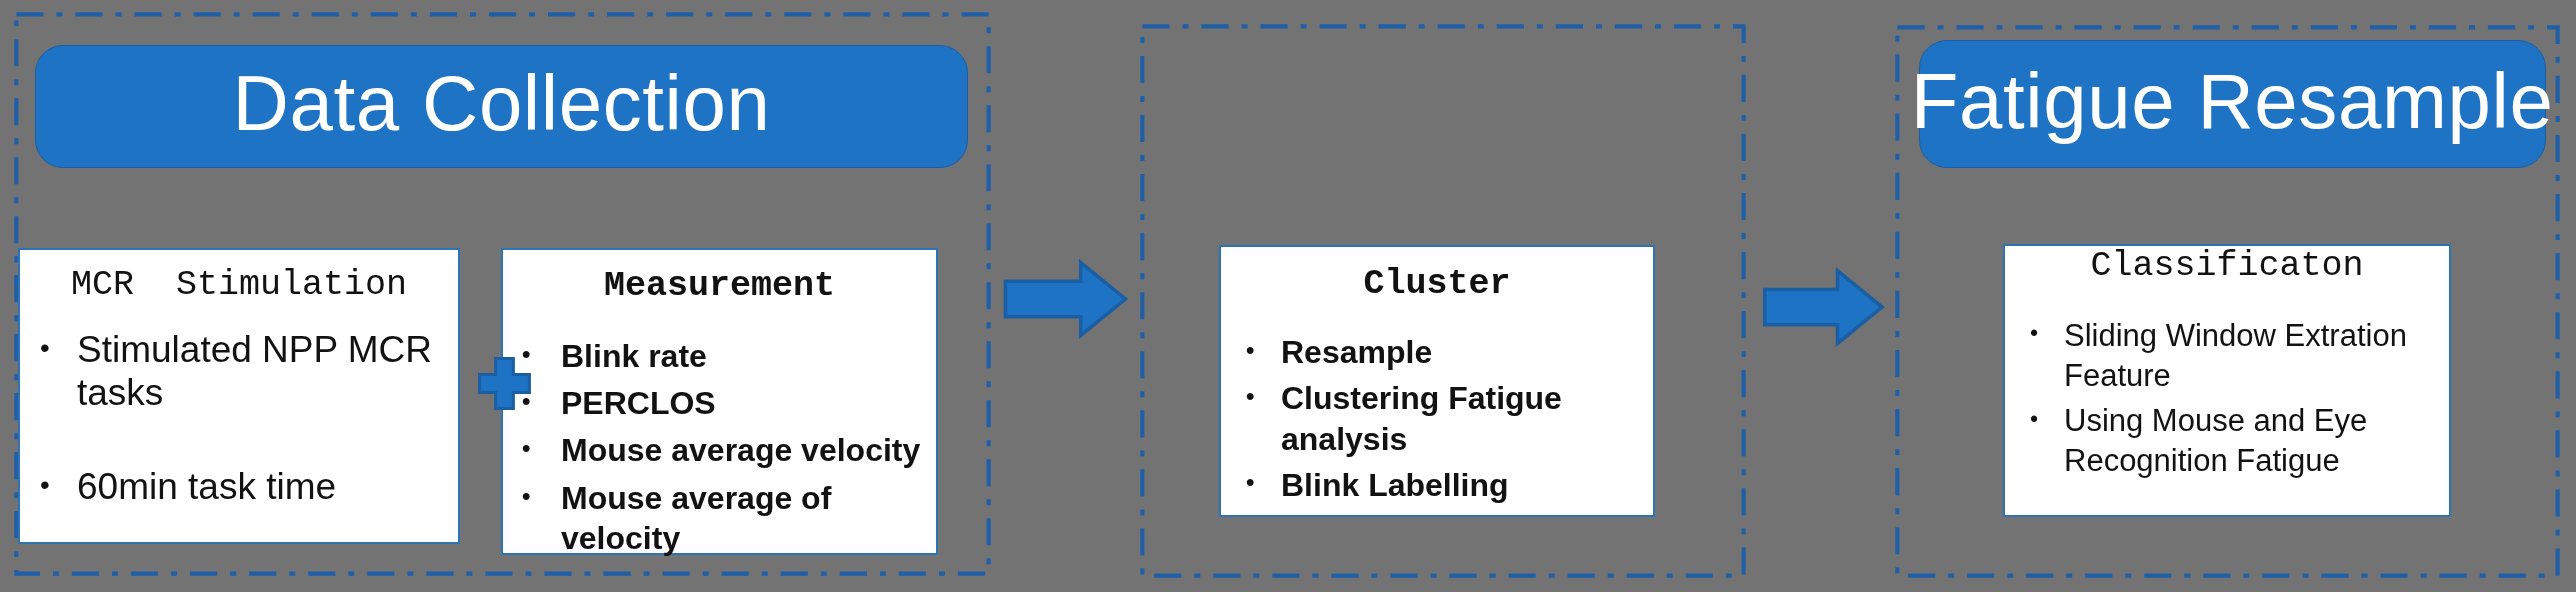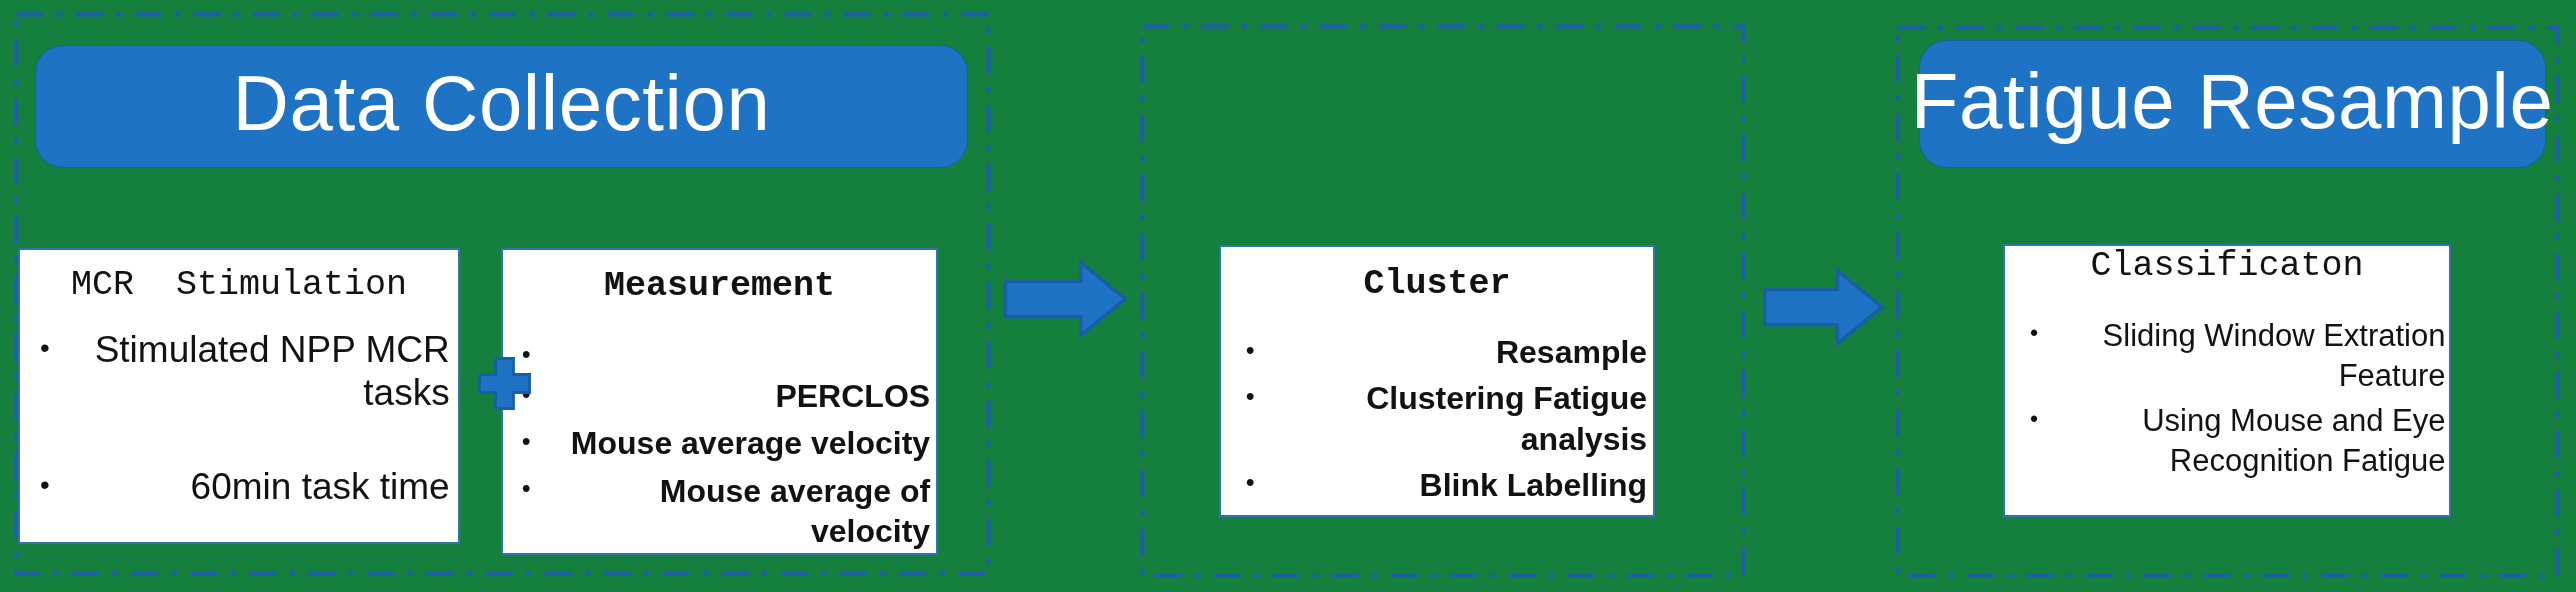--- a/index.html
+++ b/index.html
@@ -1,20 +1,20 @@
 <!DOCTYPE html>
 <html style="font-size:9.4px"><head>
 <meta charset="utf-8">
 <style>
   html, body { margin: 0; padding: 0; background: #ffffff; }
   #stage {
     position: relative;
     width: 2576px;
     height: 592px;
-    background: #15803d;
+    background: #737373;
     font-family: "Liberation Sans", "DejaVu Sans", sans-serif;
     color: #121212;
     overflow: hidden;
   }
   .panel { position: absolute; }
   .panel-border-svg { position: absolute; left: 0; top: 0; width: 100%; height: 100%; }
   .panel-border-svg rect {
     fill: none;
     stroke: #1F5FA8;
     stroke-width: 7;
@@ -53,21 +53,21 @@
     color: #121212;
   }
   .bullet-list { }
   .bullet-item { display: flex; align-items: flex-start; }
   .bullet-dot {
     flex: 0 0 auto;
     line-height: inherit;
     font-size: 0.75em;
     padding-top: 0.12em;
   }
-  .bullet-text { flex: 1 1 auto; text-align: right; }
+  .bullet-text { flex: 1 1 auto; }
 
   
   #panel-1 { left: 14px; top: 11.8px; width: 977px; height: 564px; }
   #bar-1   { left: 21px; top: 33px; width: 933px; height: 123px; }
   #box-mcr { left: 4px; top: 236px; width: 442px; height: 296px; }
   #box-mcr .box-header { padding-top: 15.4px; }
   #box-mcr .bullet-list { margin-top: 23.6px; font-size: 37px; line-height: 1.16; padding-right: 8.3px; }
   #box-mcr .bullet-item { padding-left: 20px; }
   #box-mcr .bullet-dot { width: 37px; }
   #box-mcr .bullet-item + .bullet-item { margin-top: 51px; }
@@ -131,20 +131,21 @@
           <span class="bullet-text">60min task time</span>
         </div>
       </div>
     </div>
 
     <div class="sub-box" id="box-meas">
       <div class="box-header">Measurement</div>
       <div class="bullet-list">
         <div class="bullet-item">
           <span class="bullet-dot">•</span>
+          <span class="bullet-text">Blink rate</span>
         </div>
         <div class="bullet-item">
           <span class="bullet-dot">•</span>
           <span class="bullet-text">PERCLOS</span>
         </div>
         <div class="bullet-item">
           <span class="bullet-dot">•</span>
           <span class="bullet-text">Mouse average velocity</span>
         </div>
         <div class="bullet-item">

